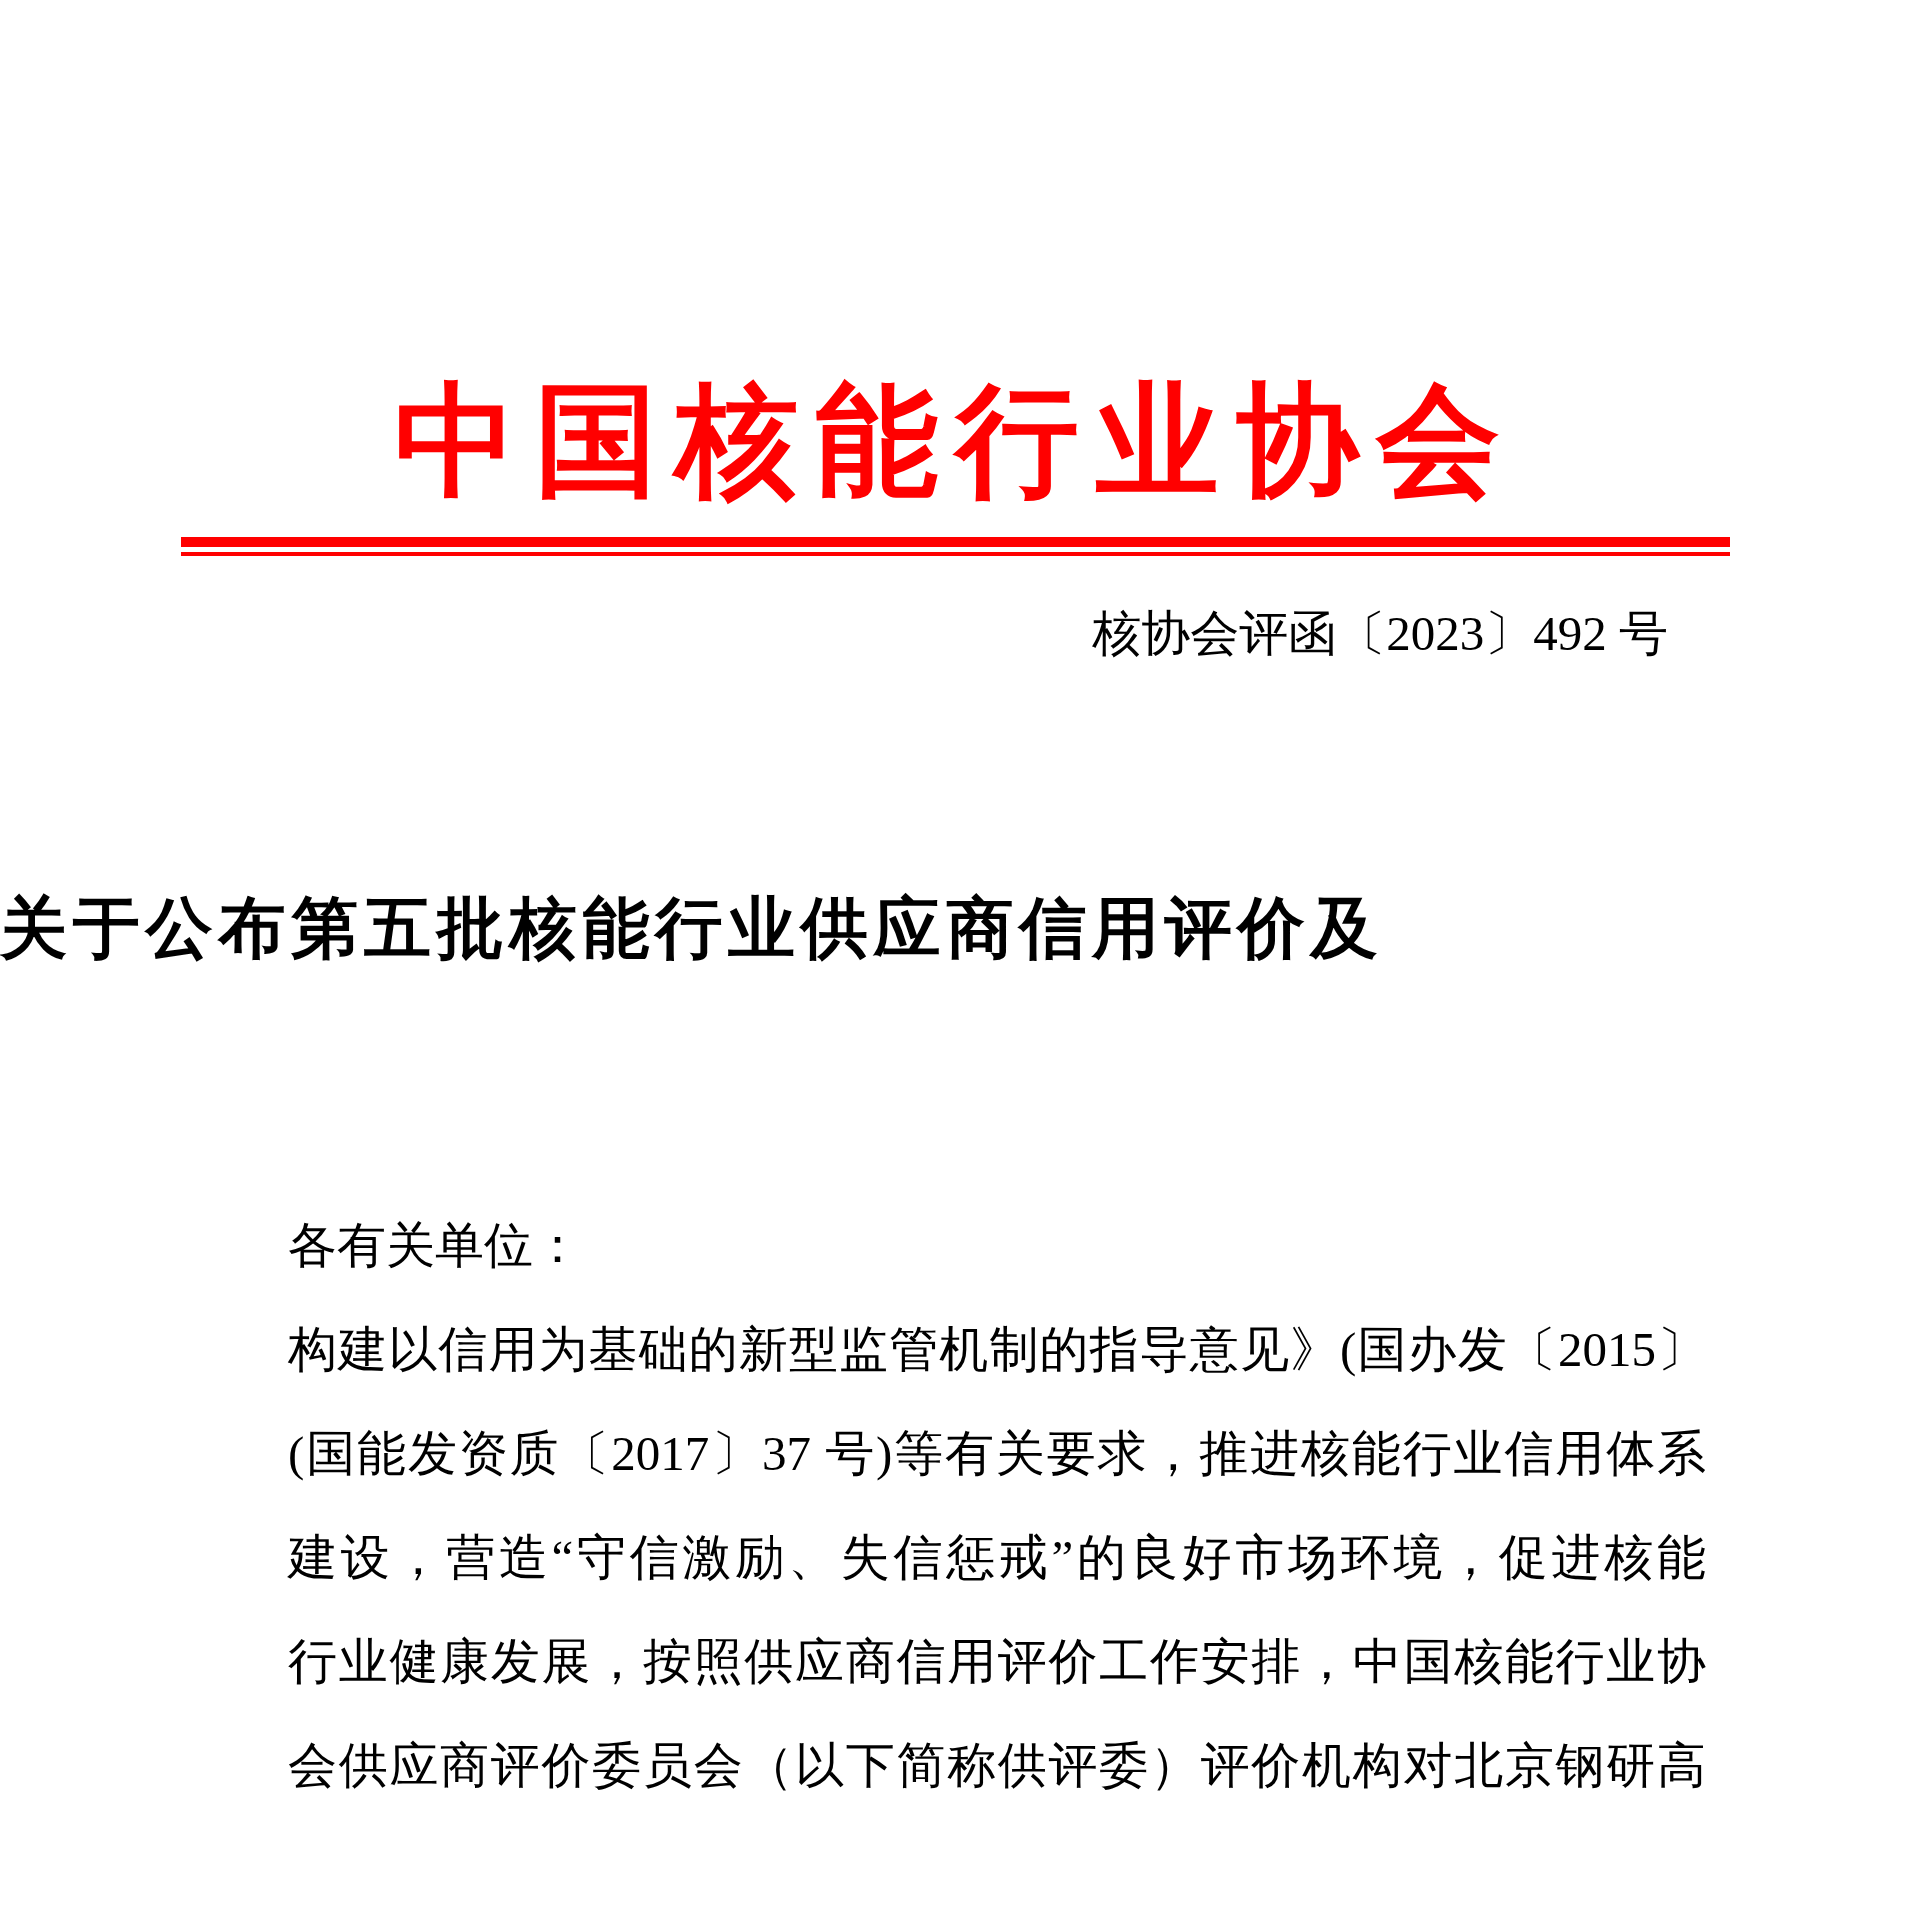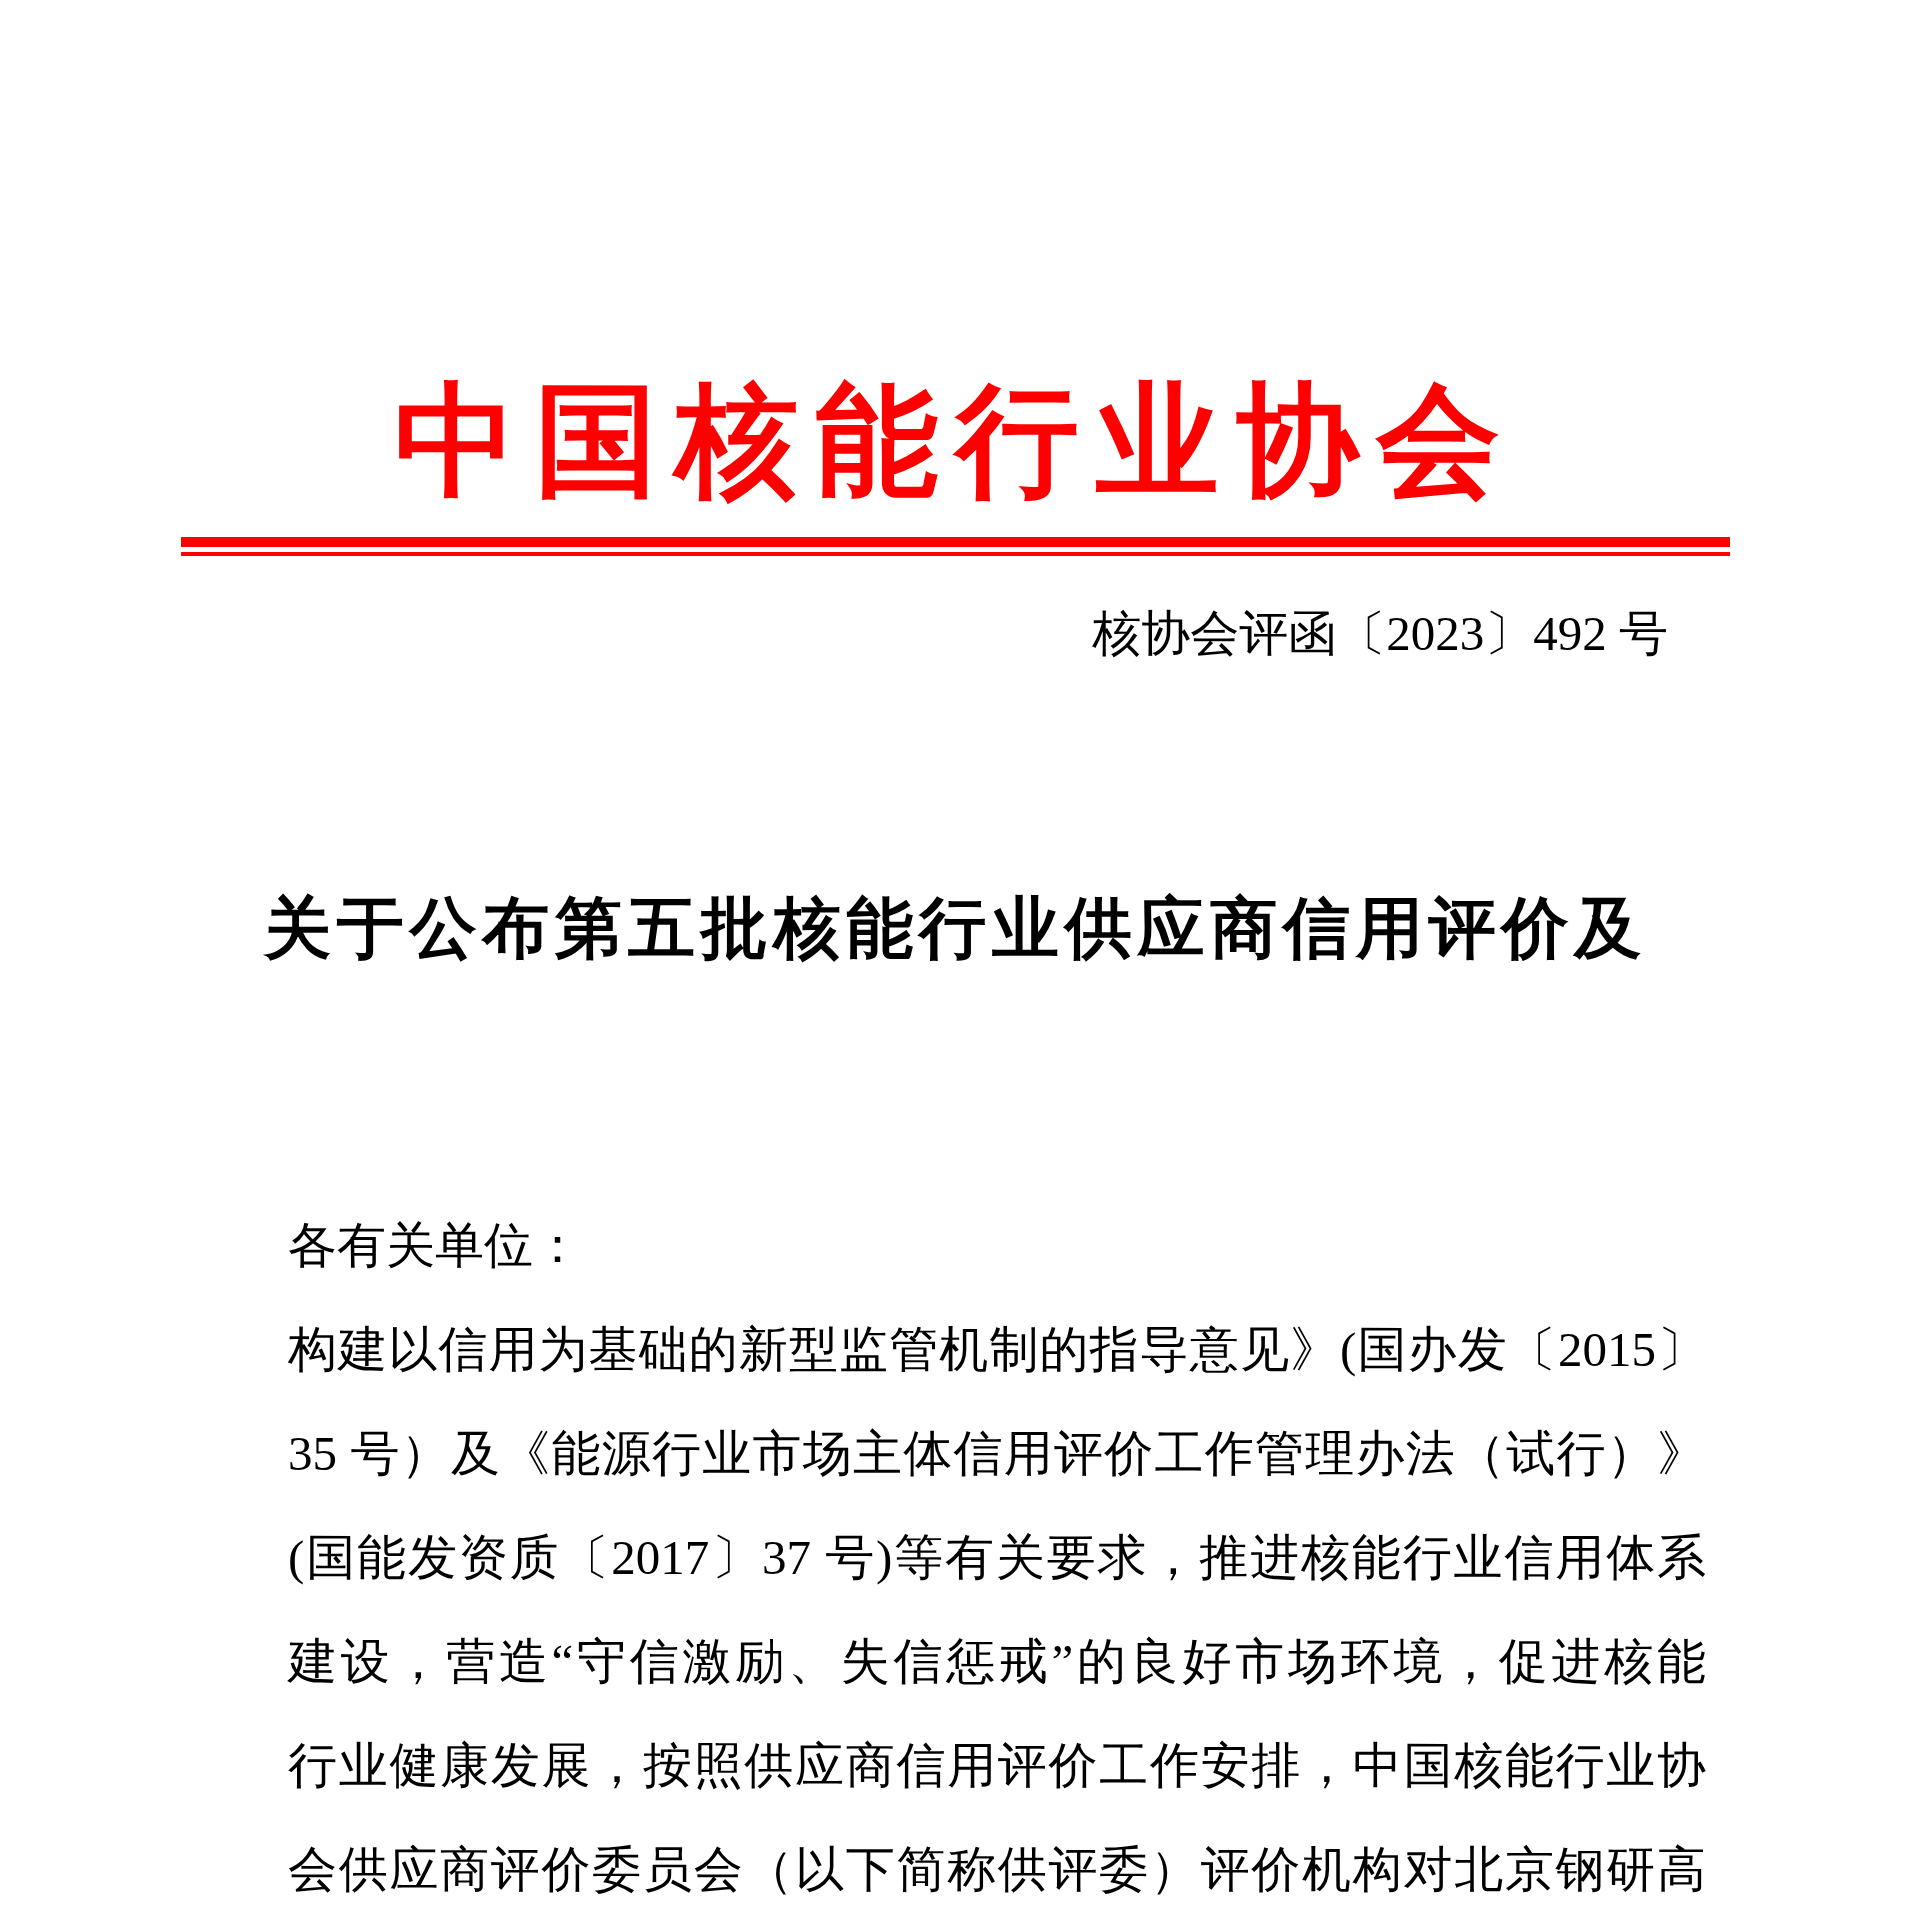--- a/index.html
+++ b/index.html
@@ -44,21 +44,20 @@
     font-size: 49px;
     line-height: 51px;
     font-weight: 400;
     white-space: nowrap;
   }
   .doc-title {
     position: absolute;
     top: 873px;
     left: 0;
     width: 100%;
-    text-align: center;
     font-size: 67px;
     line-height: 111px;
     font-weight: 700;
     letter-spacing: 5.8px;
   }
   .body-text {
     position: absolute;
     top: 1194px;
     left: 252px;
     width: 1418px;
@@ -93,21 +92,20 @@
 
   <div class="doc-number">核协会评函〔2023〕492 号</div>
 
   <div class="doc-title">
     <div>关于公布第五批核能行业供应商信用评价及</div>
   </div>
 
   <div class="body-text">
     <div class="line salutation">各有关单位：</div>
     <div class="line jline">构建以信用为基础的新型监管机制的指导意见》(国办发〔2015〕</div>
-    <div class="line jline">35 号）及《能源行业市场主体信用评价工作管理办法（试行）》</div>
     <div class="line jline">(国能发资质〔2017〕37 号)等有关要求，推进核能行业信用体系</div>
     <div class="line jline">建设，营造“守信激励、失信惩戒”的良好市场环境，促进核能</div>
     <div class="line jline">行业健康发展，按照供应商信用评价工作安排，中国核能行业协</div>
     <div class="line jline">会供应商评价委员会（以下简称供评委）评价机构对北京钢研高</div>
 
   </div>
 
 </div>
 
 

